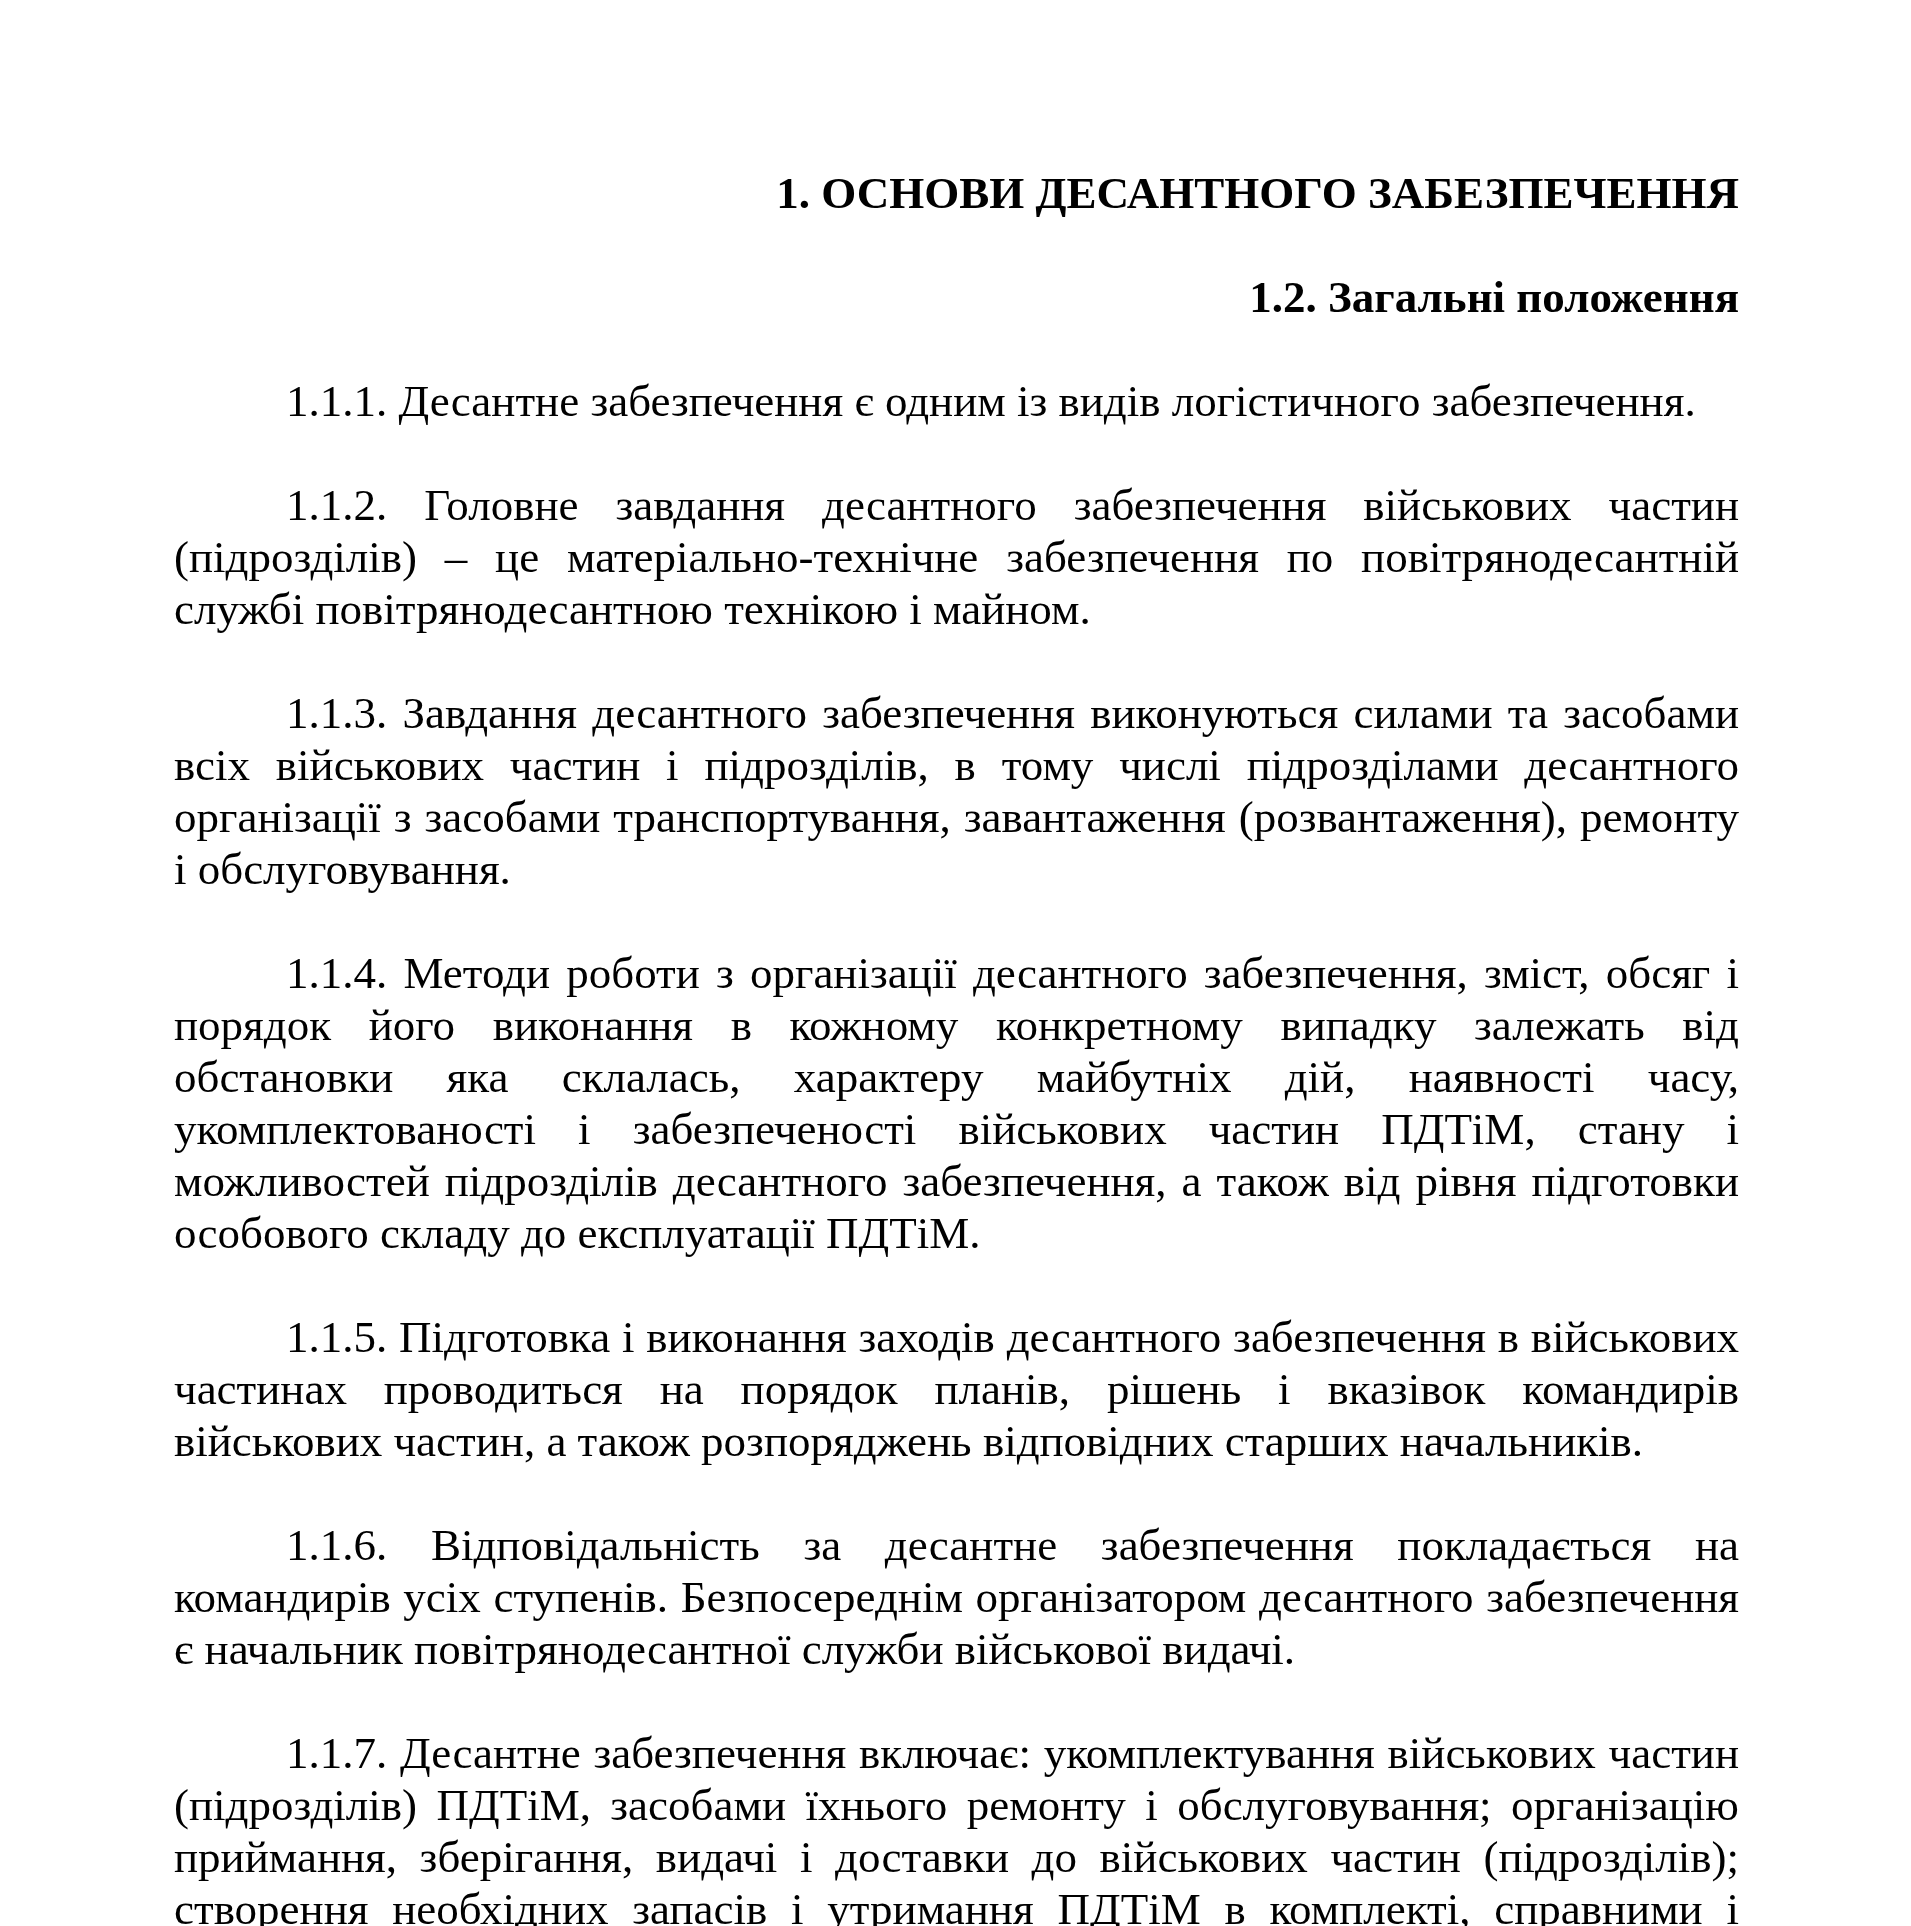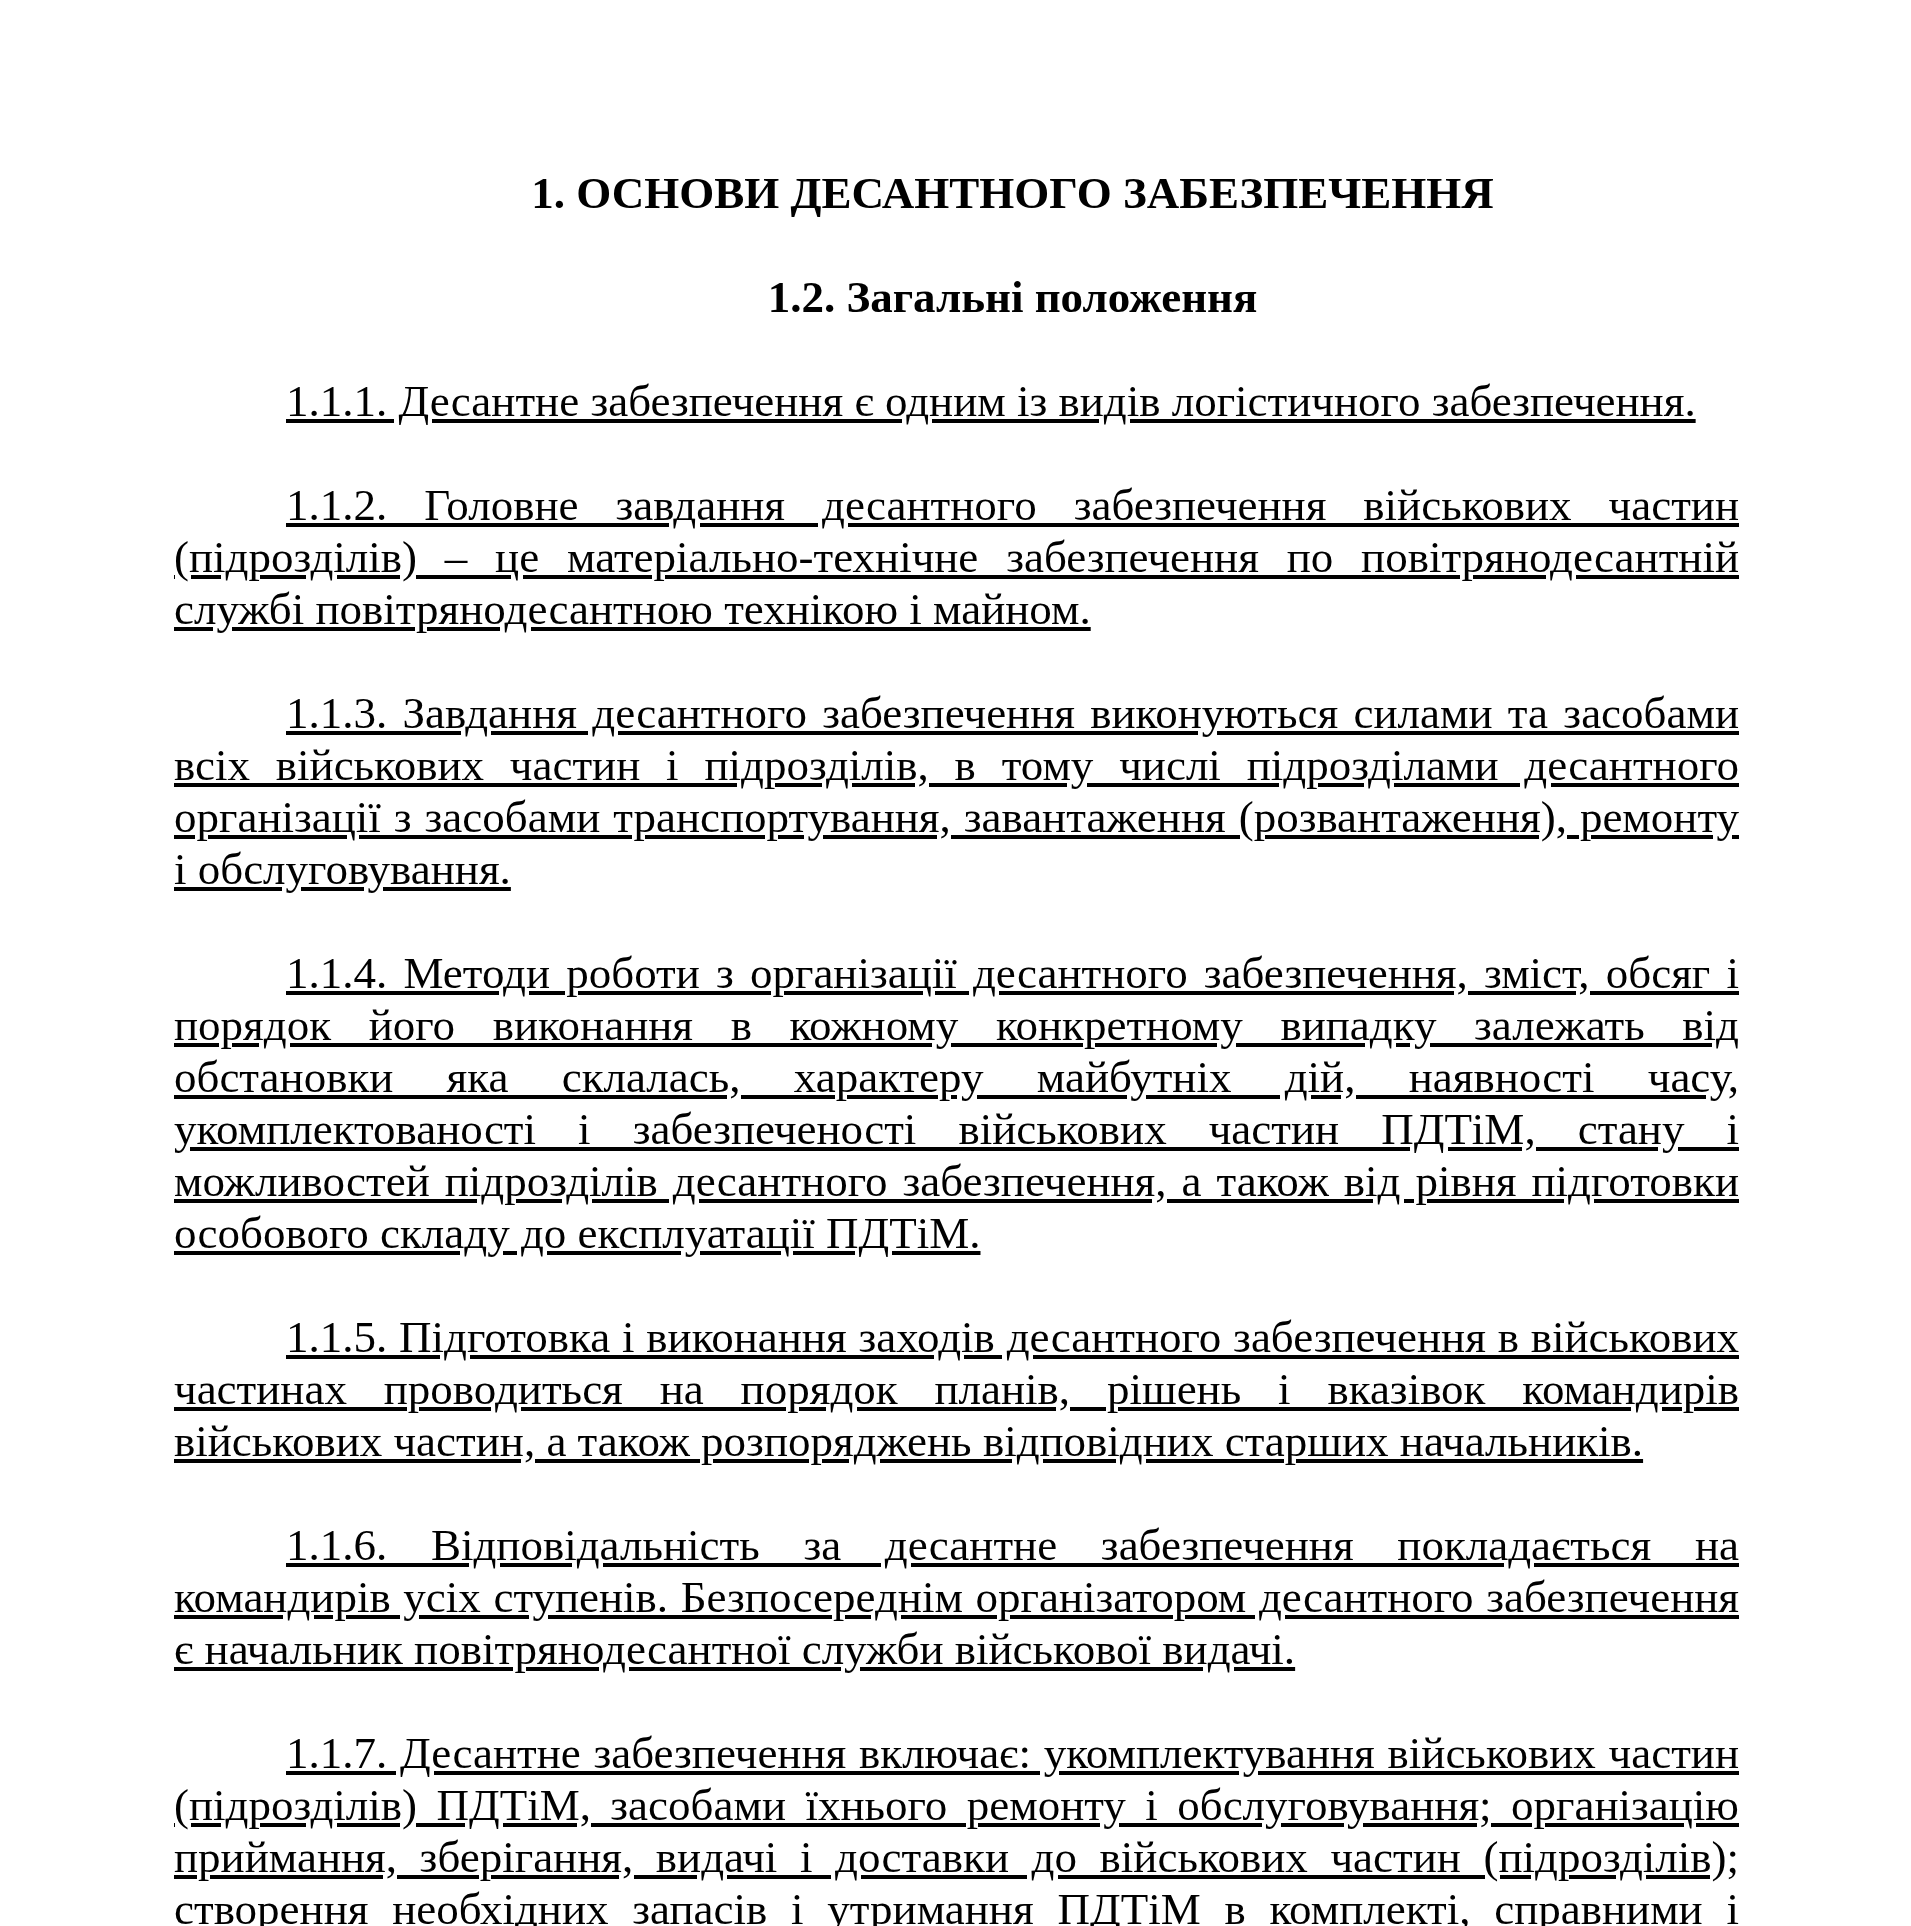--- a/index.html
+++ b/index.html
@@ -18,29 +18,28 @@
     color: #000000;
     font-family: "Liberation Serif", "DejaVu Serif", serif;
     font-size: 45px;
     line-height: 52px;
     overflow: hidden;
   }
   .heading {
     font-weight: bold;
     margin: 0 0 52px 0;
     text-indent: 112px;
-    text-align: center;
+    text-align: right;
     white-space: normal;
   }
   .para {
     margin: 0 0 52px 0;
     text-indent: 112px;
     text-align: justify;
     text-align-last: left;
-    text-decoration: underline;
   }
 </style>
 </head>
 <body>
 
 <div class="page">
 
   <div class="heading">1. ОСНОВИ ДЕСАНТНОГО ЗАБЕЗПЕЧЕННЯ</div>
 
   <div class="heading">1.2. Загальні положення</div>

